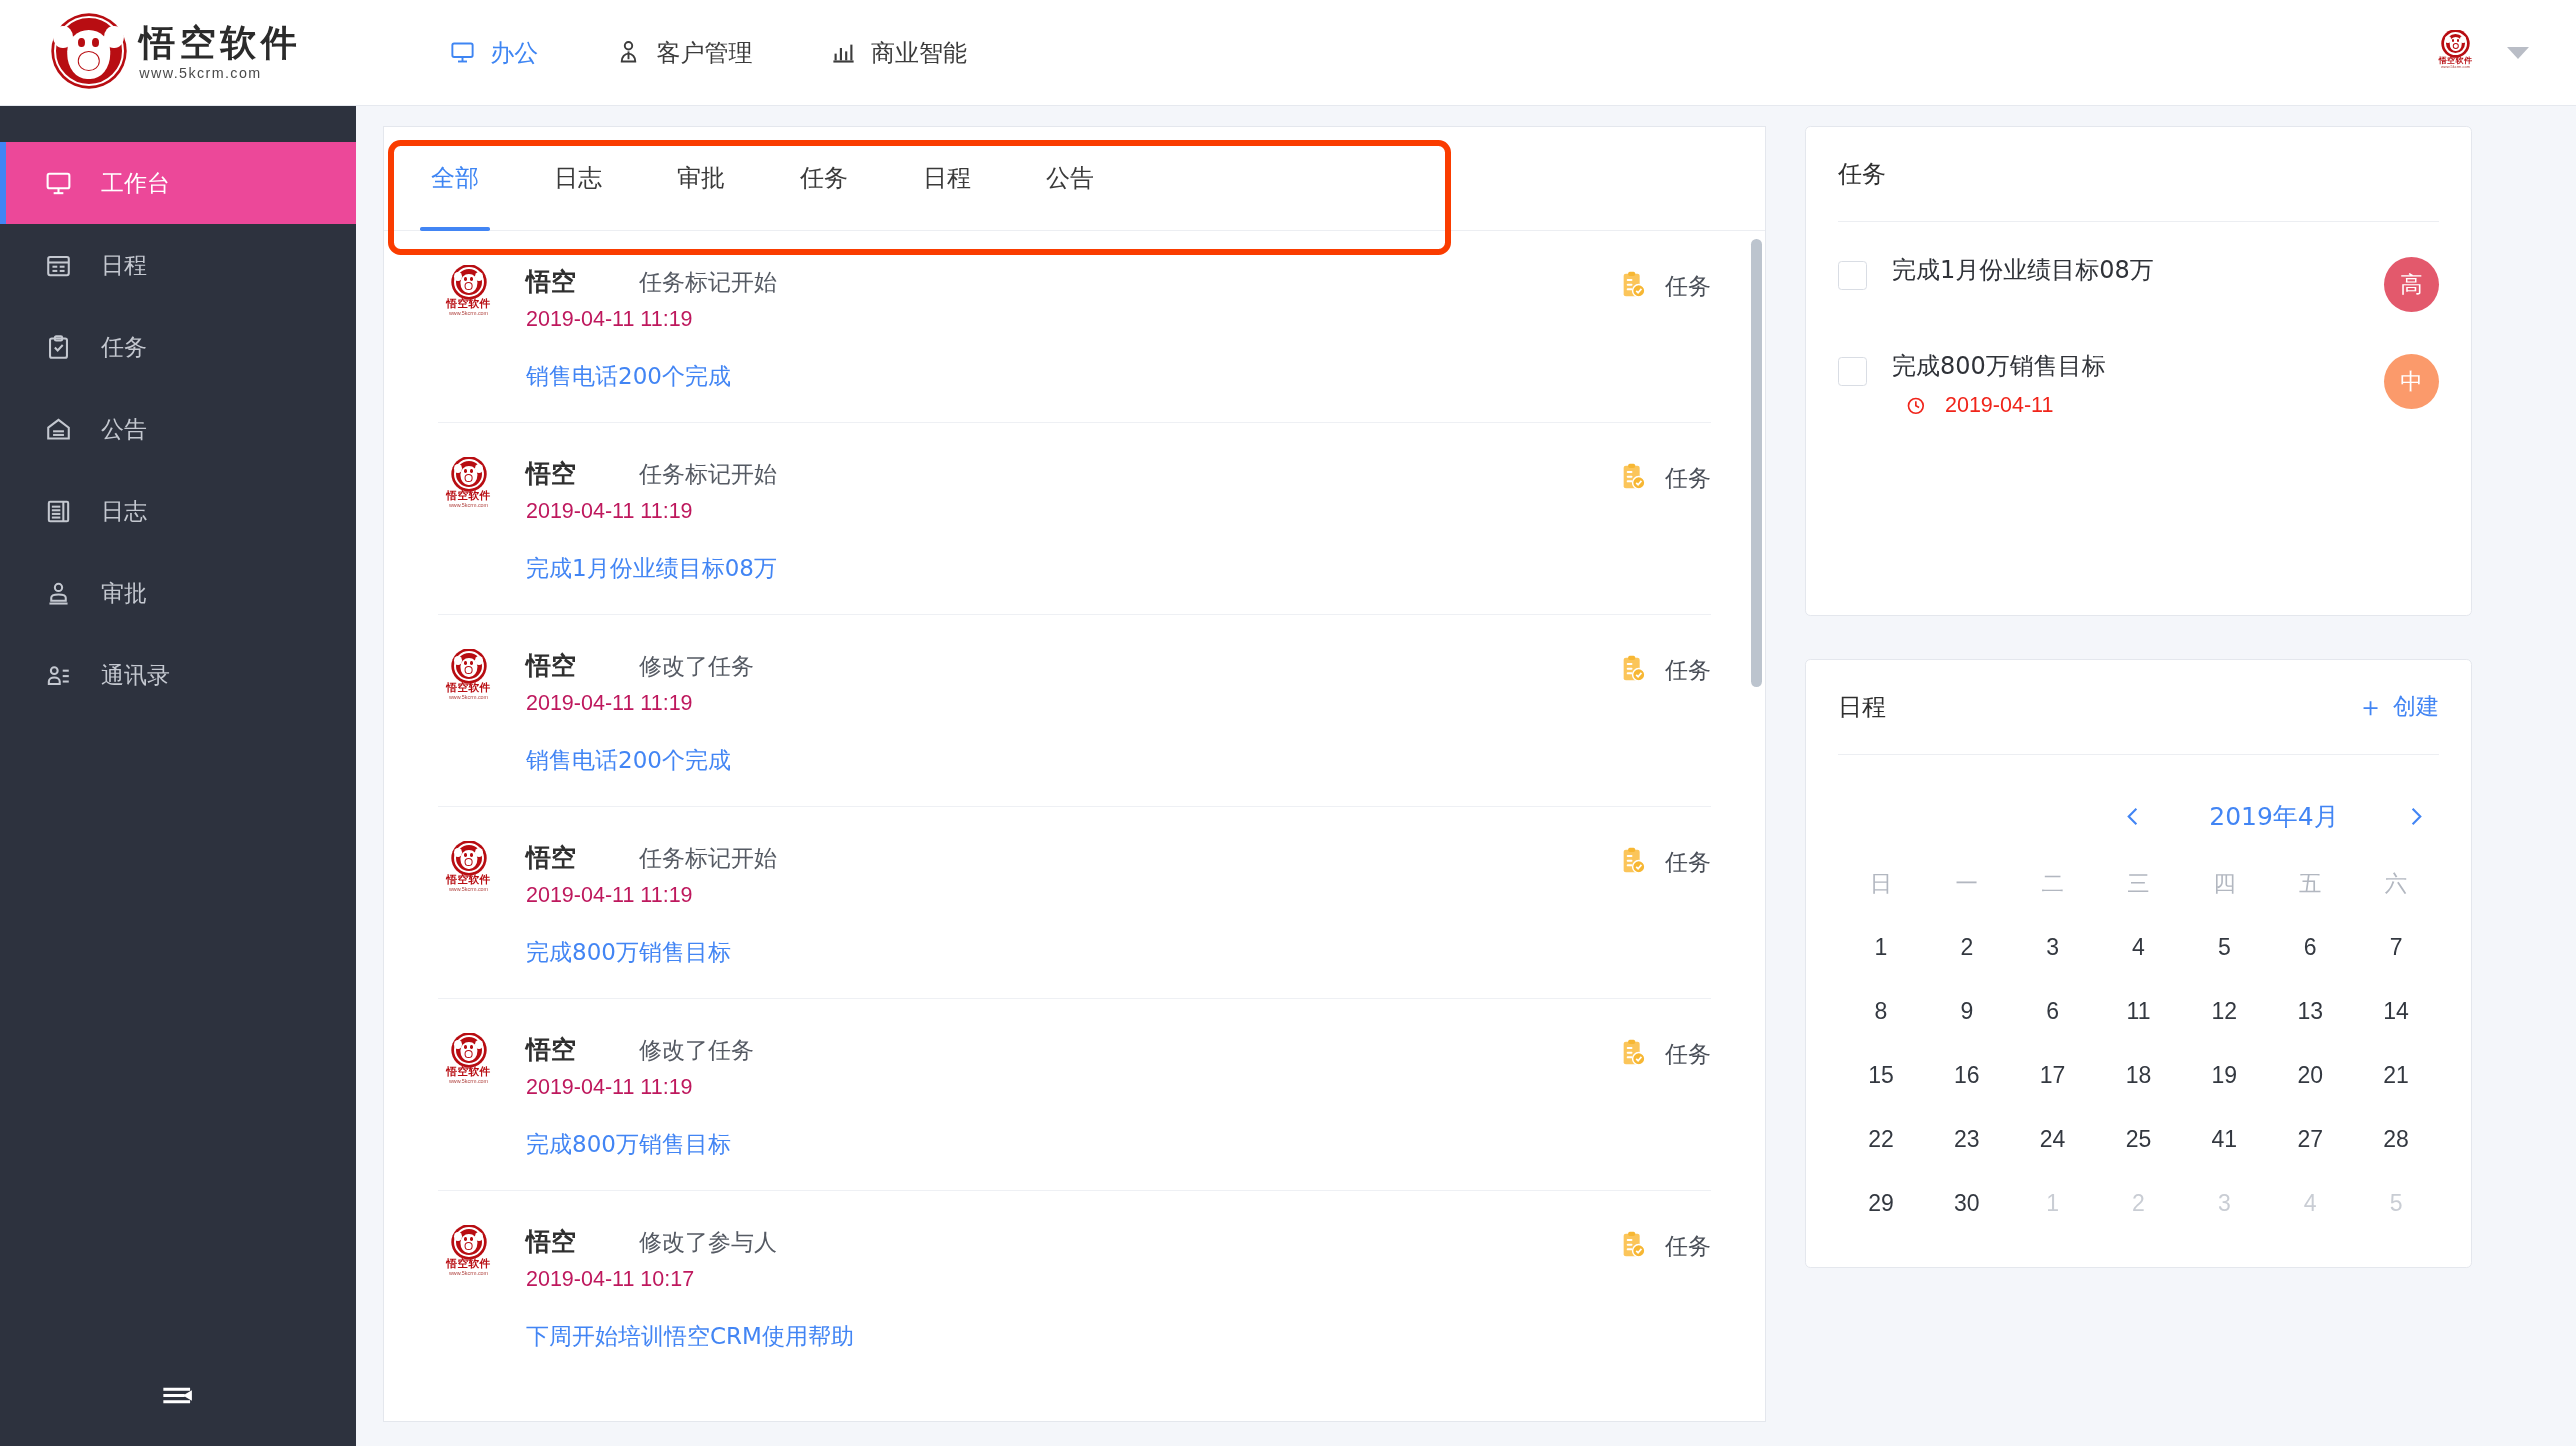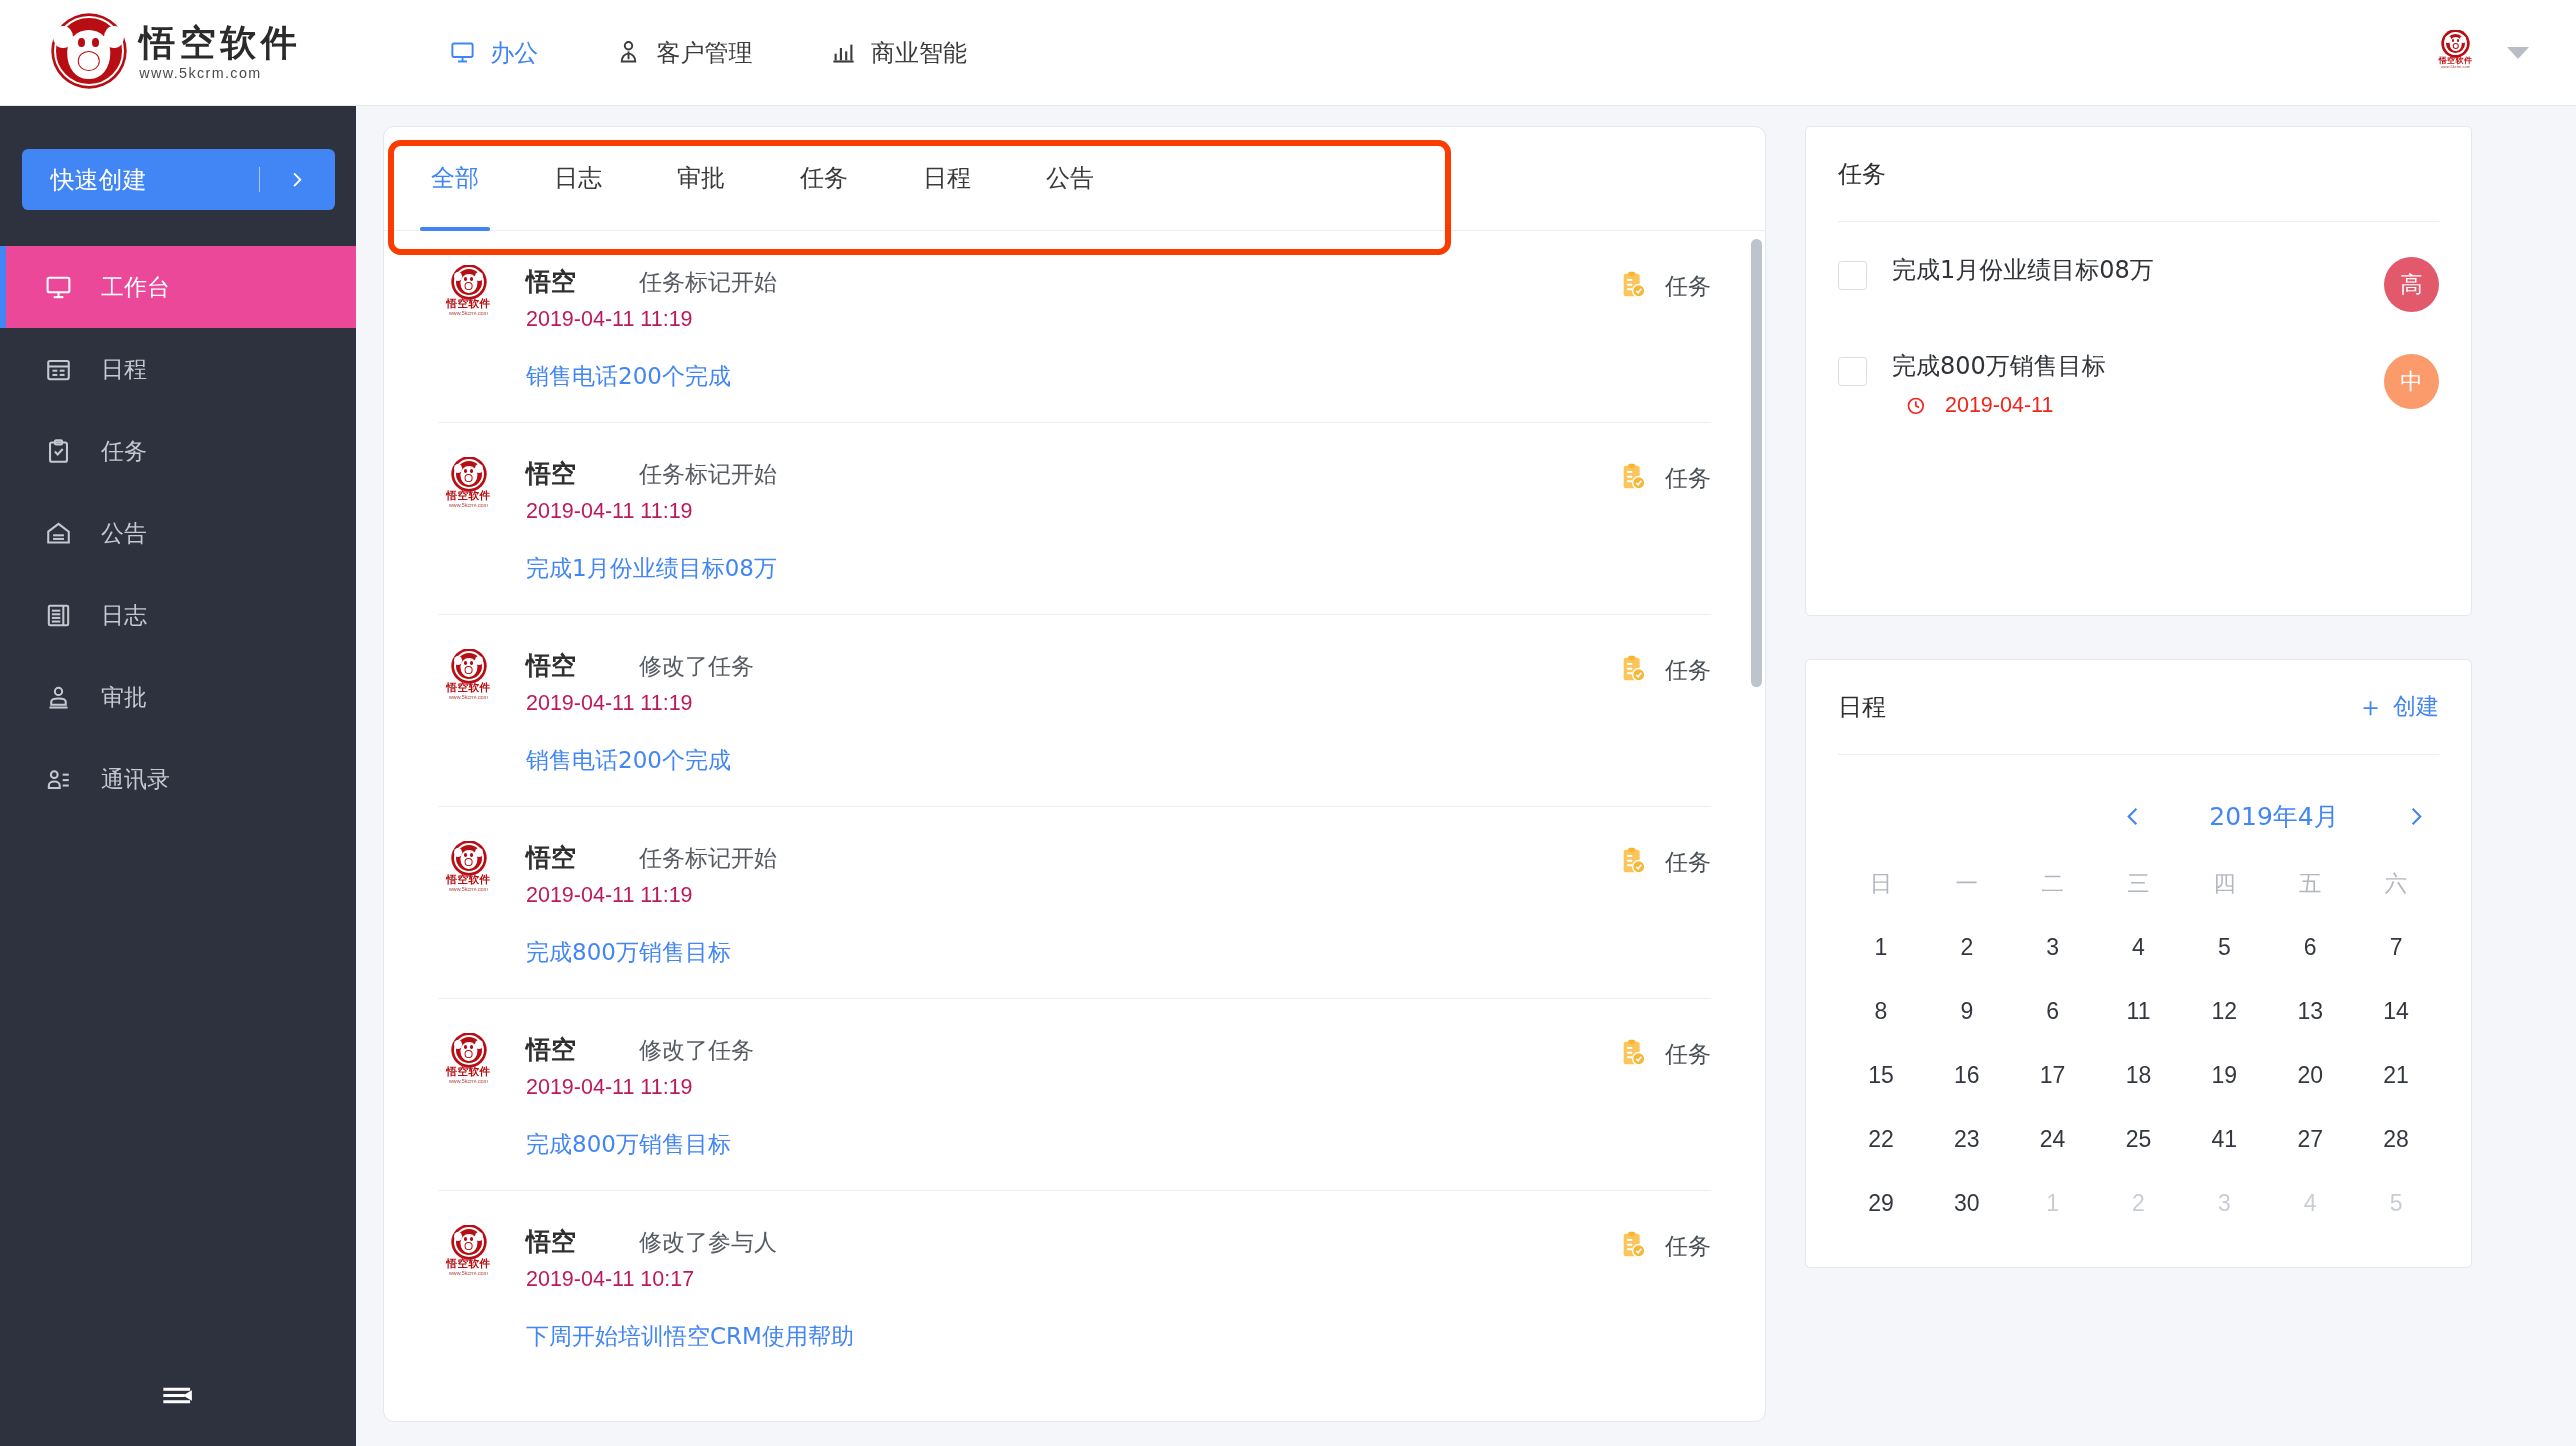--- a/index.html
+++ b/index.html
@@ -114,21 +114,21 @@
     width: 2220px; height: 1341px;
     display: flex; padding: 19.7px 27px 0 27px;
   }
 
   
   .feed-col { position: relative; width: 1383px; flex: 0 0 1383px; }
   .feed-card {
     position: relative;
     background: #fff;
     border: 0.9px solid #e4e7ed;
-    border-radius: 11px;
+    border-radius: 0;
     height: 1296px;
     overflow: hidden;
   }
   .tabs {
     display: flex; align-items: center;
     height: 104px; padding: 0 0 0 38px;
     border-bottom: 0.9px solid #eceef2;
   }
   .tab {
     position: relative; height: 104px;
@@ -401,29 +401,20 @@
         </div>
         <div class="nm" style="font-size:8px;margin-top:1.8px;">悟空软件</div>
         <div class="ur" style="font-size:4px;margin-top:0.9px;">www.5kcrm.com</div>
       </div>
     </div>
     <div class="caret-down"></div>
   </div>
 </div>
 
 <div class="sidebar">
-  <div class="quick-create">
-    <span class="quick-create-label">快速创建</span>
-    <span class="qc-divider"></span>
-    <span class="qc-chevron">
-      <svg width="21.5" height="21.5" viewBox="0 0 24 24" fill="none" stroke="#ffffff" stroke-width="2">
-        <polyline points="9,5 16,12 9,19"></polyline>
-      </svg>
-    </span>
-  </div>
 
   <div class="menu">
     <div class="menu-item active">
       <span class="menu-icon">
         <svg width="29" height="29" viewBox="0 0 24 24" fill="none" stroke="#ffffff" stroke-width="1.7">
           <rect x="3" y="4" width="18" height="12" rx="1.5"></rect>
           <line x1="12" y1="16" x2="12" y2="20"></line>
             <line x1="8" y1="20" x2="16" y2="20"></line>
         </svg>
       </span>

